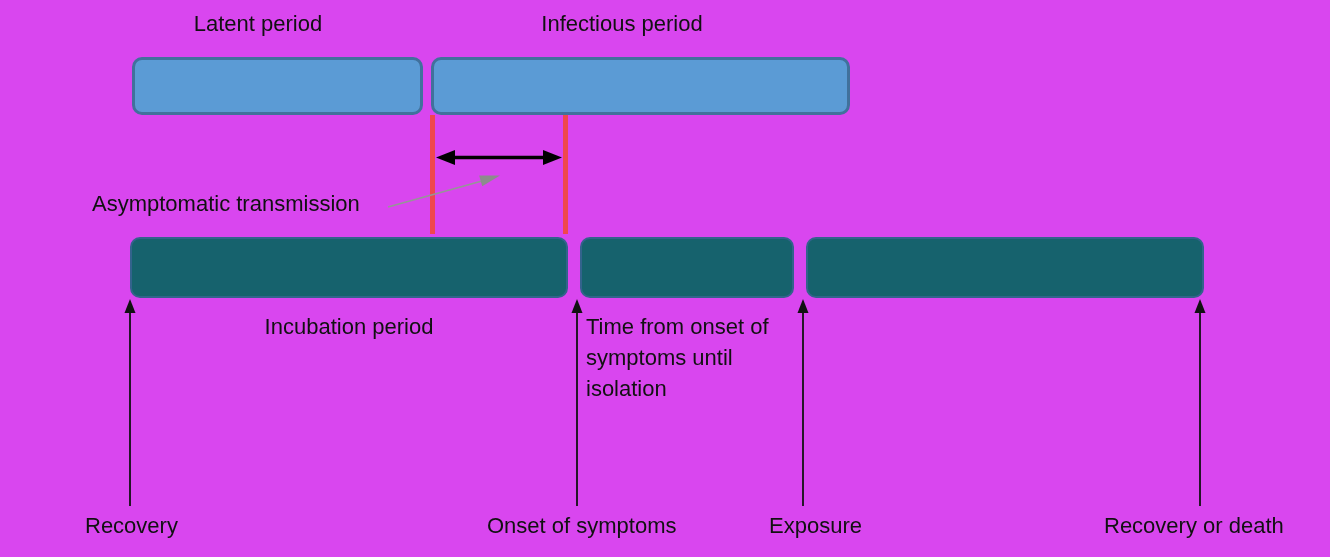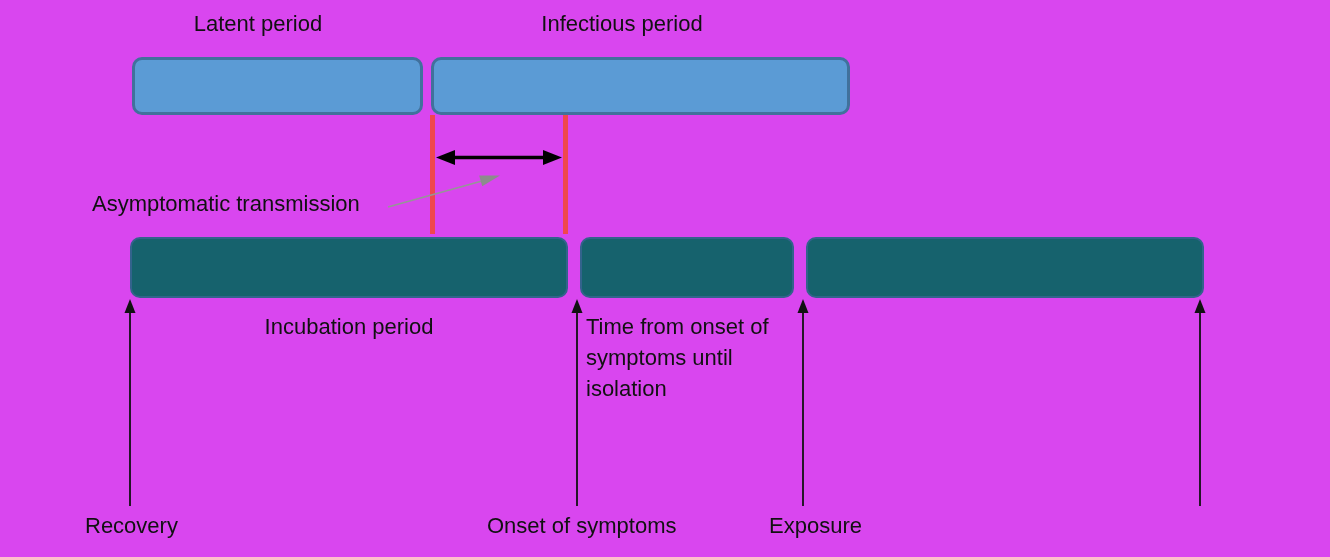--- a/index.html
+++ b/index.html
@@ -73,20 +73,21 @@
   <div class="bar bar-teal" style="left:130px; width:438px;"></div>
   <div class="bar bar-teal" style="left:580px; width:214px;"></div>
   <div class="bar bar-teal" style="left:806px; width:398px;"></div>
 
   <div class="lbl mid-label centered" style="left:130px; width:438px;">Incubation period</div>
   <div class="lbl mid-label" style="left:586px; width:215px;">Time from onset of symptoms until isolation</div>
 
   <div class="lbl event-label" style="left:85px;">Recovery</div>
   <div class="lbl event-label" style="left:479px;margin-left:8px;">Onset of symptoms</div>
   <div class="lbl event-label" style="left:769px;">Exposure</div>
+  <div class="lbl event-label" style="left:1104px;">Recovery or death</div>
 
   <svg class="overlay-svg" viewBox="0 0 1330 557">
 
     <g>
       <line x1="447" y1="157.5" x2="552" y2="157.5" stroke="#000000" stroke-width="3.5"></line>
       <polygon points="436,157.5 455,150 455,165" fill="#000000"></polygon>
       <polygon points="562,157.5 543,150 543,165" fill="#000000"></polygon>
     </g>
 
     <g>

